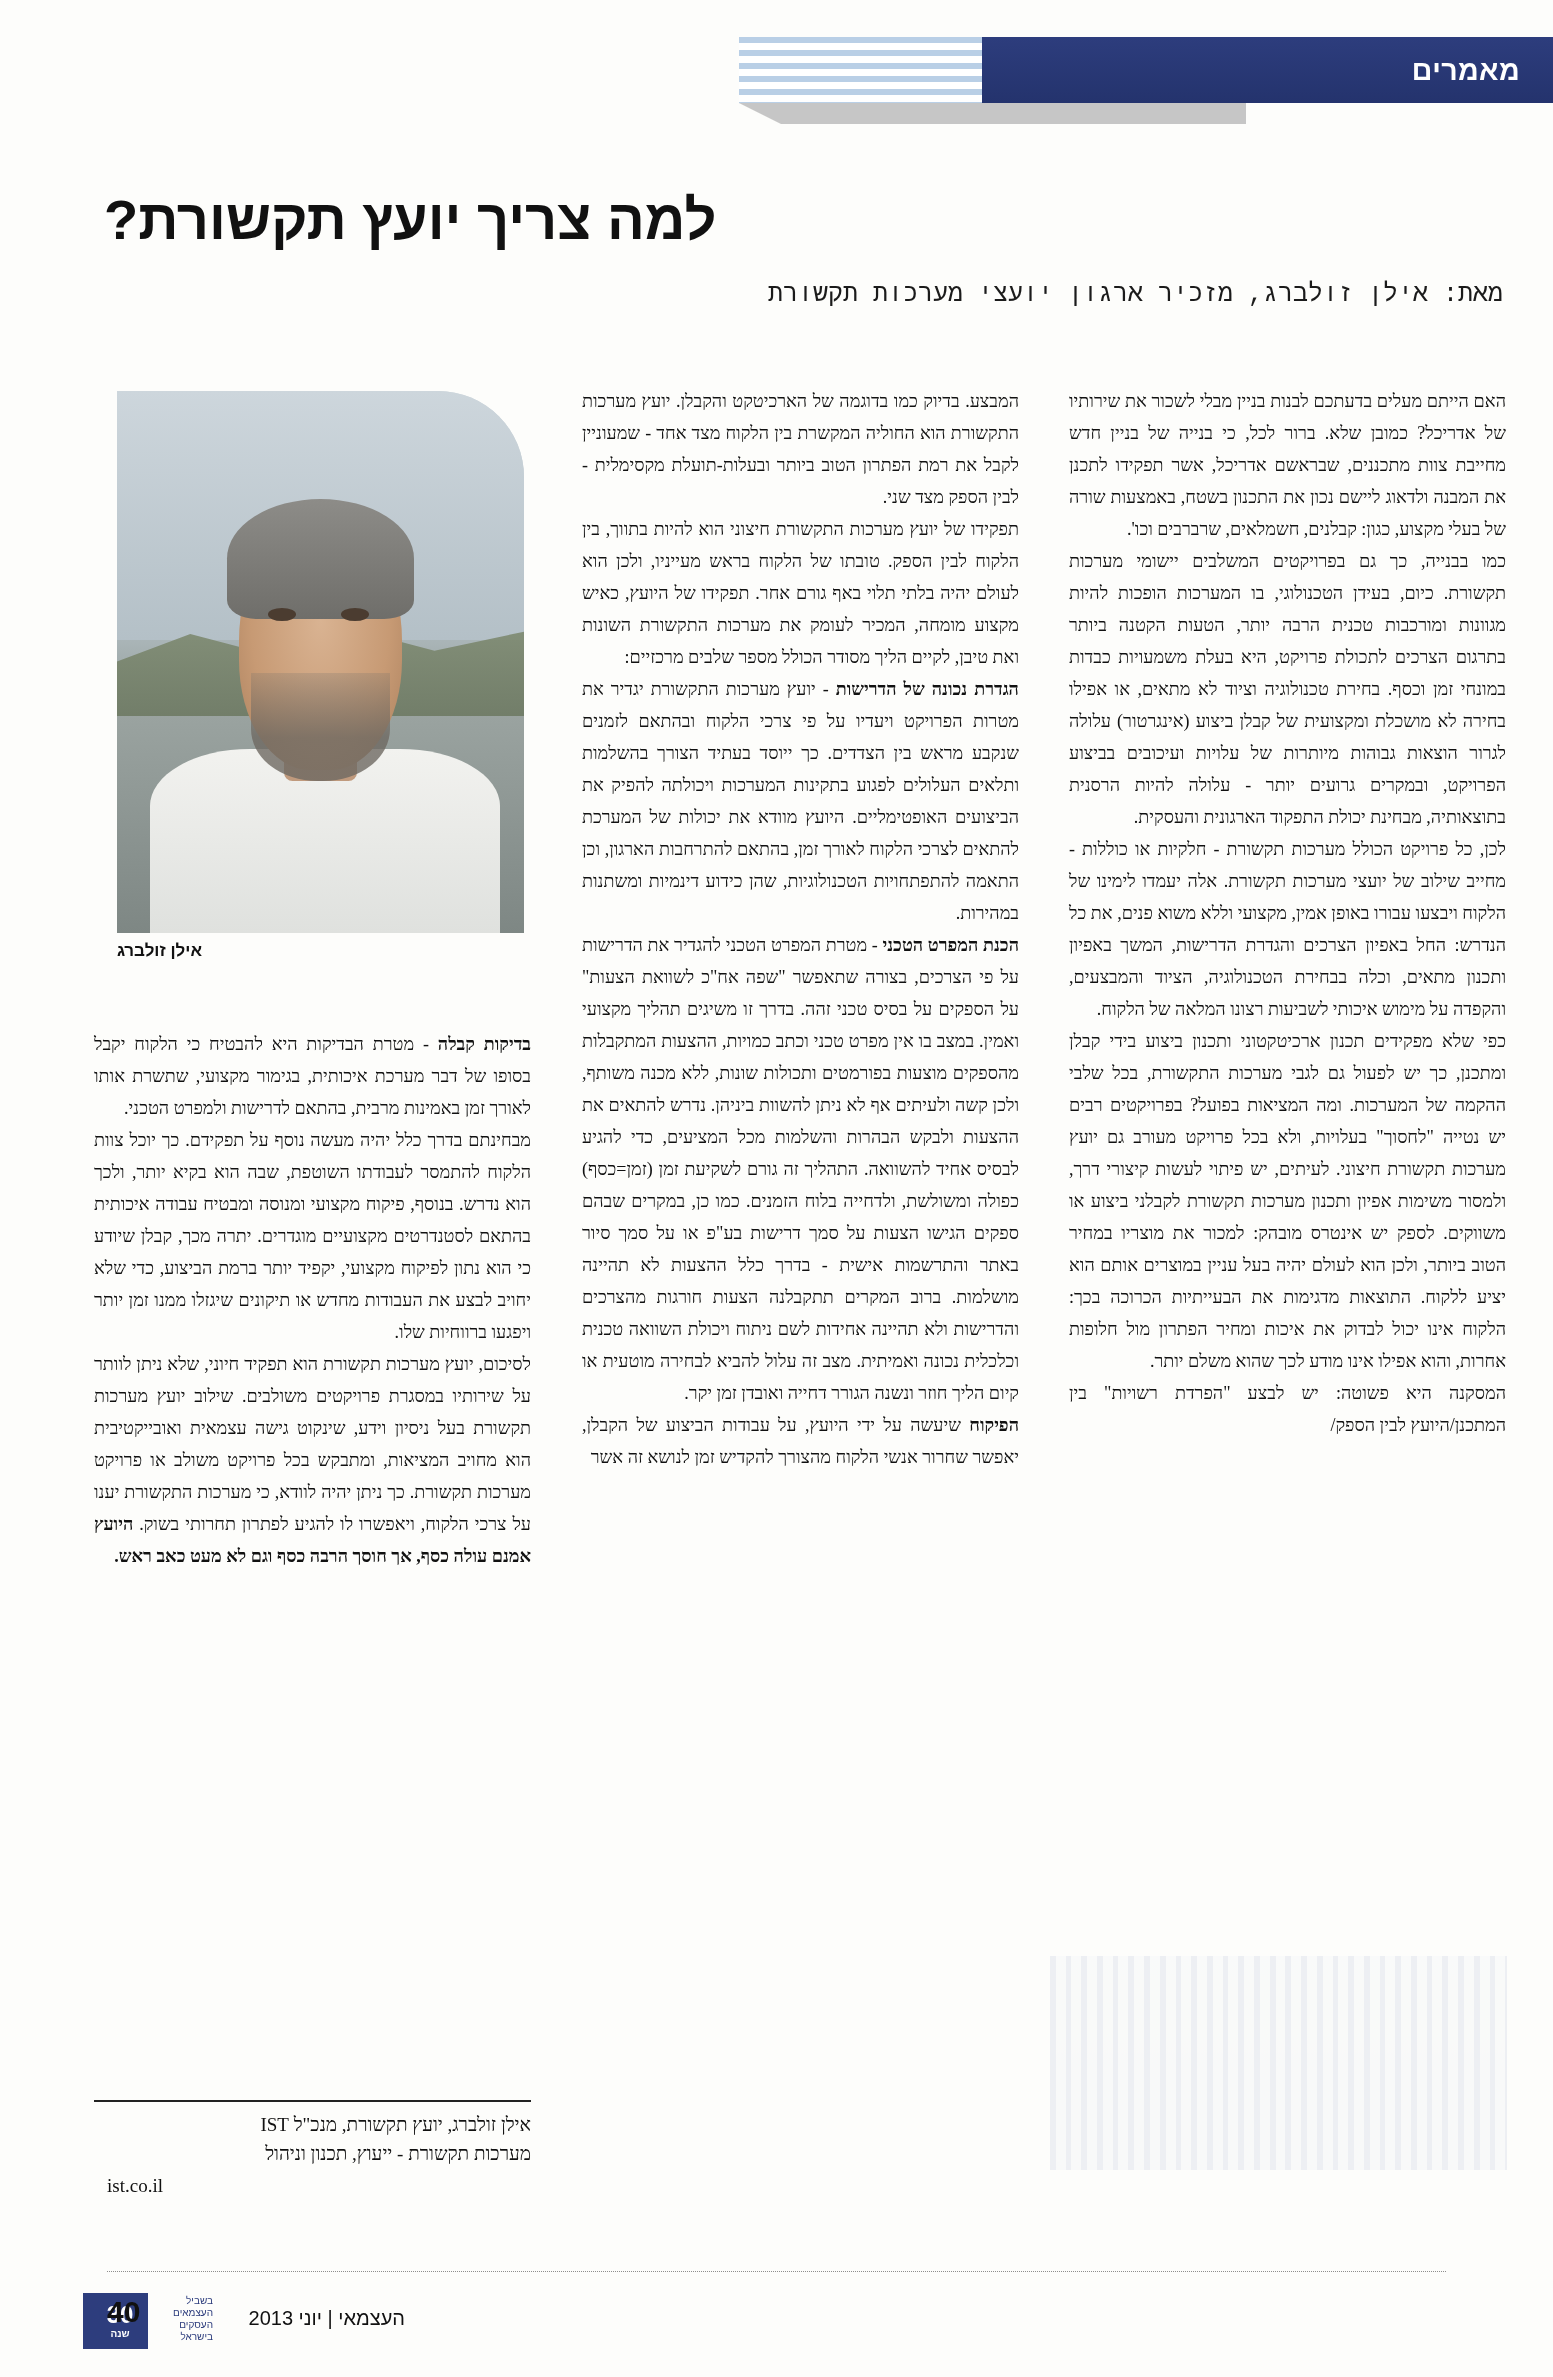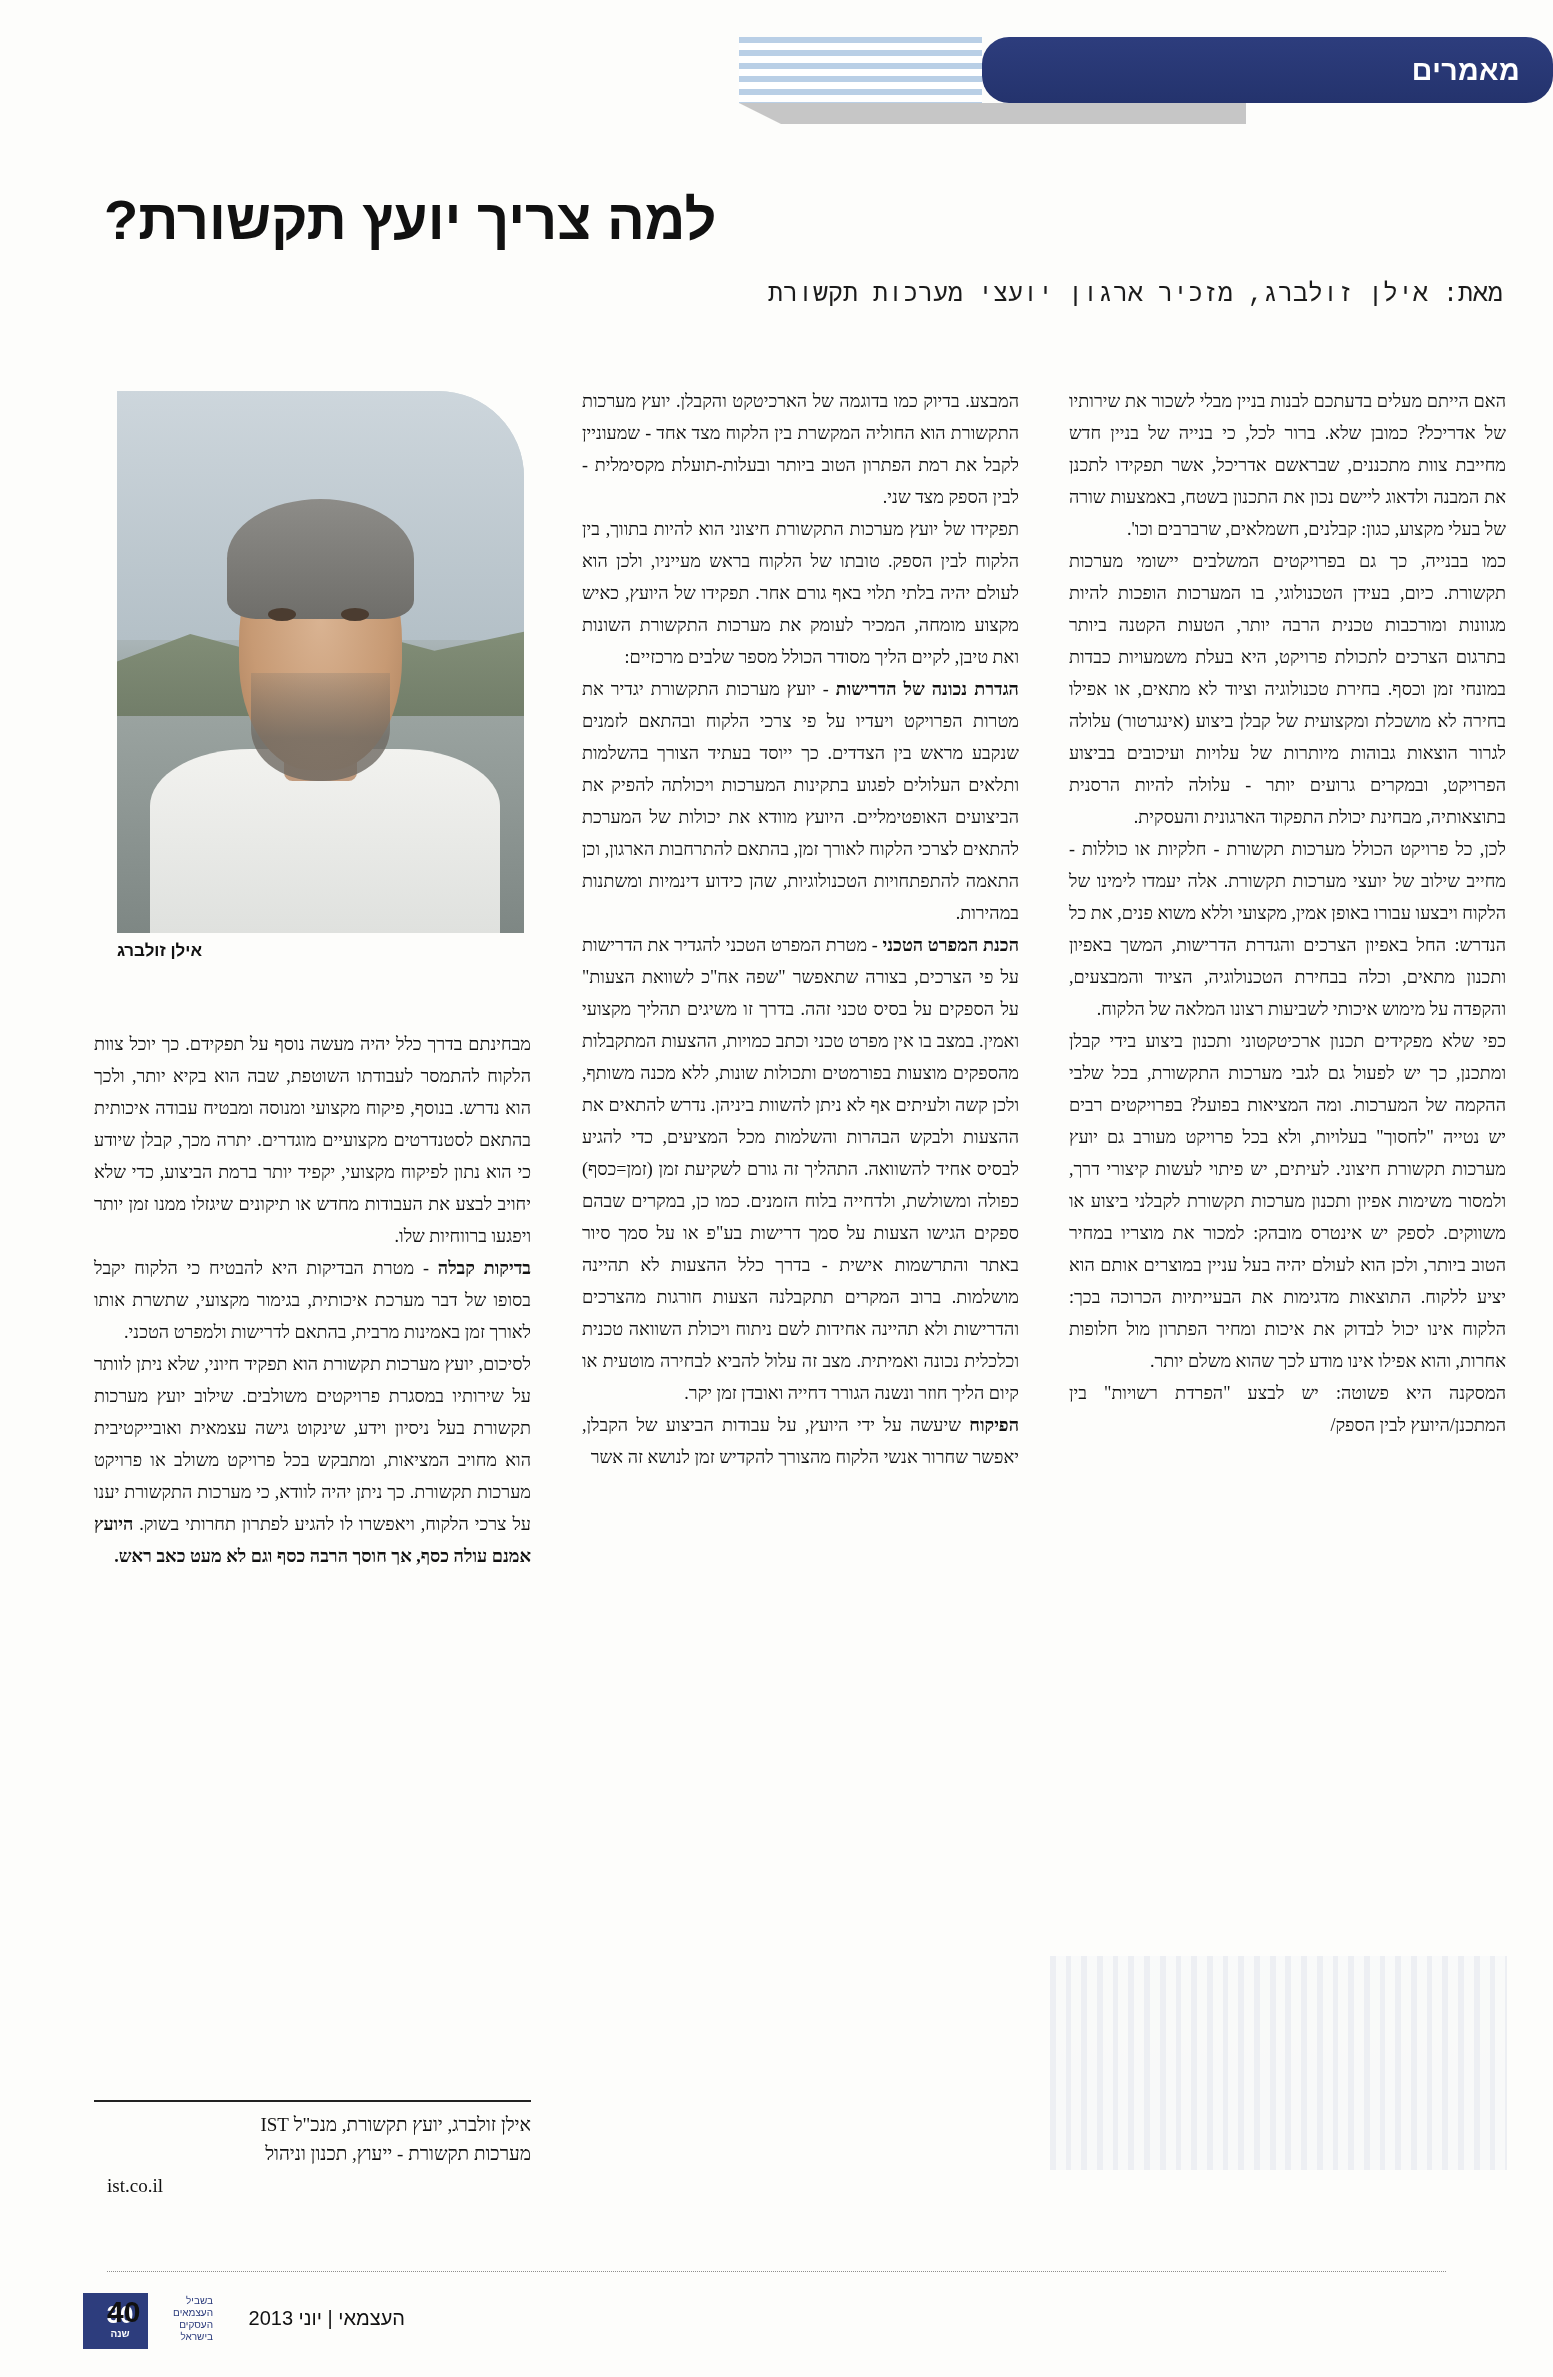--- a/index.html
+++ b/index.html
@@ -28,21 +28,20 @@
     top: 37px;
     right: 0;
     width: 571px;
     height: 66px;
     background: linear-gradient(180deg,#2d3d7d 0%, #24336d 100%);
     display: flex;
     align-items: center;
     justify-content: flex-start;
     padding-right: 33px;
     box-sizing: border-box;
-    border-radius: 27px;
   }
   .header-banner .kicker {
     color: #ffffff;
     font-family: "Liberation Sans", sans-serif;
     font-weight: bold;
     font-size: 28.5px;
     letter-spacing: 0.4px;
   }
   .header-stripes {
     position: absolute;
@@ -337,22 +336,22 @@
       <p>המסקנה היא פשוטה: יש לבצע "הפרדת רשויות" בין המתכנן/היועץ לבין הספק/</p>
     </div>
   <div class="col" id="col-mid">
       <p>המבצע. בדיוק כמו בדוגמה של הארכיטקט והקבלן. יועץ מערכות התקשורת הוא החוליה המקשרת בין הלקוח מצד אחד - שמעוניין לקבל את רמת הפתרון הטוב ביותר ובעלות-תועלת מקסימלית - לבין הספק מצד שני.</p>
       <p>תפקידו של יועץ מערכות התקשורת חיצוני הוא להיות בתווך, בין הלקוח לבין הספק. טובתו של הלקוח בראש מעייניו, ולכן הוא לעולם יהיה בלתי תלוי באף גורם אחר. תפקידו של היועץ, כאיש מקצוע מומחה, המכיר לעומק את מערכות התקשורת השונות ואת טיבן, לקיים הליך מסודר הכולל מספר שלבים מרכזיים:</p>
       <p><span class="b">הגדרת נכונה של הדרישות</span> - יועץ מערכות התקשורת יגדיר את מטרות הפרויקט ויעדיו על פי צרכי הלקוח ובהתאם לזמנים שנקבע מראש בין הצדדים. כך ייוסד בעתיד הצורך בהשלמות ותלאים העלולים לפגוע בתקינות המערכות ויכולתה להפיק את הביצועים האופטימליים. היועץ מוודא את יכולות של המערכת להתאים לצרכי הלקוח לאורך זמן, בהתאם להתרחבות הארגון, וכן התאמה להתפתחויות הטכנולוגיות, שהן כידוע דינמיות ומשתנות במהירות.</p>
       <p><span class="b">הכנת המפרט הטכני</span> - מטרת המפרט הטכני להגדיר את הדרישות על פי הצרכים, בצורה שתאפשר "שפה אח"כ לשוואת הצעות" על הספקים על בסיס טכני זהה. בדרך זו משיגים תהליך מקצועי ואמין. במצב בו אין מפרט טכני וכתב כמויות, ההצעות המתקבלות מהספקים מוצעות בפורמטים ותכולות שונות, ללא מכנה משותף, ולכן קשה ולעיתים אף לא ניתן להשוות ביניהן. נדרש להתאים את ההצעות ולבקש הבהרות והשלמות מכל המציעים, כדי להגיע לבסיס אחיד להשוואה. התהליך זה גורם לשקיעת זמן (זמן=כסף) כפולה ומשולשת, ולדחייה בלוח הזמנים. כמו כן, במקרים שבהם ספקים הגישו הצעות על סמך דרישות בע"פ או על סמך סיור באתר והתרשמות אישית - בדרך כלל ההצעות לא תהיינה מושלמות. ברוב המקרים תתקבלנה הצעות חורגות מהצרכים והדרישות ולא תהיינה אחידות לשם ניתוח ויכולת השוואה טכנית וכלכלית נכונה ואמיתית. מצב זה עלול להביא לבחירה מוטעית או קיום הליך חוזר ונשנה הגורר דחייה ואובדן זמן יקר.</p>
       <p><span class="b">הפיקוח</span> שיעשה על ידי היועץ, על עבודות הביצוע של הקבלן, יאפשר שחרור אנשי הלקוח מהצורך להקדיש זמן לנושא זה אשר</p>
     </div>
   <div class="col" id="col-left">
+      <p><span class="b">בדיקות קבלה</span> - מטרת הבדיקות היא להבטיח כי הלקוח יקבל בסופו של דבר מערכת איכותית, בגימור מקצועי, שתשרת אותו לאורך זמן באמינות מרבית, בהתאם לדרישות ולמפרט הטכני.</p>
       <p>מבחינתם בדרך כלל יהיה מעשה נוסף על תפקידם. כך יוכל צוות הלקוח להתמסר לעבודתו השוטפת, שבה הוא בקיא יותר, ולכך הוא נדרש. בנוסף, פיקוח מקצועי ומנוסה ומבטיח עבודה איכותית בהתאם לסטנדרטים מקצועיים מוגדרים. יתרה מכך, קבלן שיודע כי הוא נתון לפיקוח מקצועי, יקפיד יותר ברמת הביצוע, כדי שלא יחויב לבצע את העבודות מחדש או תיקונים שיגזלו ממנו זמן יותר ויפגעו ברווחיות שלו.</p>
-      <p><span class="b">בדיקות קבלה</span> - מטרת הבדיקות היא להבטיח כי הלקוח יקבל בסופו של דבר מערכת איכותית, בגימור מקצועי, שתשרת אותו לאורך זמן באמינות מרבית, בהתאם לדרישות ולמפרט הטכני.</p>
       <p>לסיכום, יועץ מערכות תקשורת הוא תפקיד חיוני, שלא ניתן לוותר על שירותיו במסגרת פרויקטים משולבים. שילוב יועץ מערכות תקשורת בעל ניסיון וידע, שינקוט גישה עצמאית ואובייקטיבית הוא מחויב המציאות, ומתבקש בכל פרויקט משולב או פרויקט מערכות תקשורת. כך ניתן יהיה לוודא, כי מערכות התקשורת יענו על צרכי הלקוח, ויאפשרו לו להגיע לפתרון תחרותי בשוק. <span class="b">היועץ אמנם עולה כסף, אך חוסך הרבה כסף וגם לא מעט כאב ראש.</span></p>
     </div>
 
   <div class="author-rule"></div>
   <div class="author-box">
     <div>אילן זולברג, יועץ תקשורת, מנכ"ל IST</div>
     <div>מערכות תקשורת - ייעוץ, תכנון וניהול</div>
     <div class="author-site">ist.co.il</div>
   </div>
 

